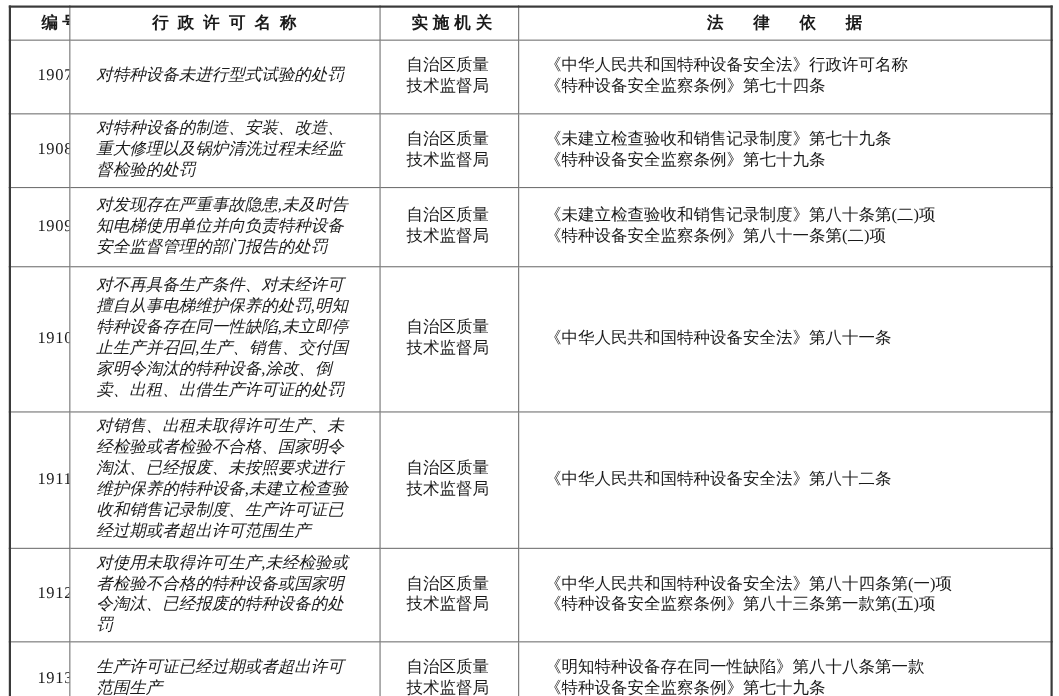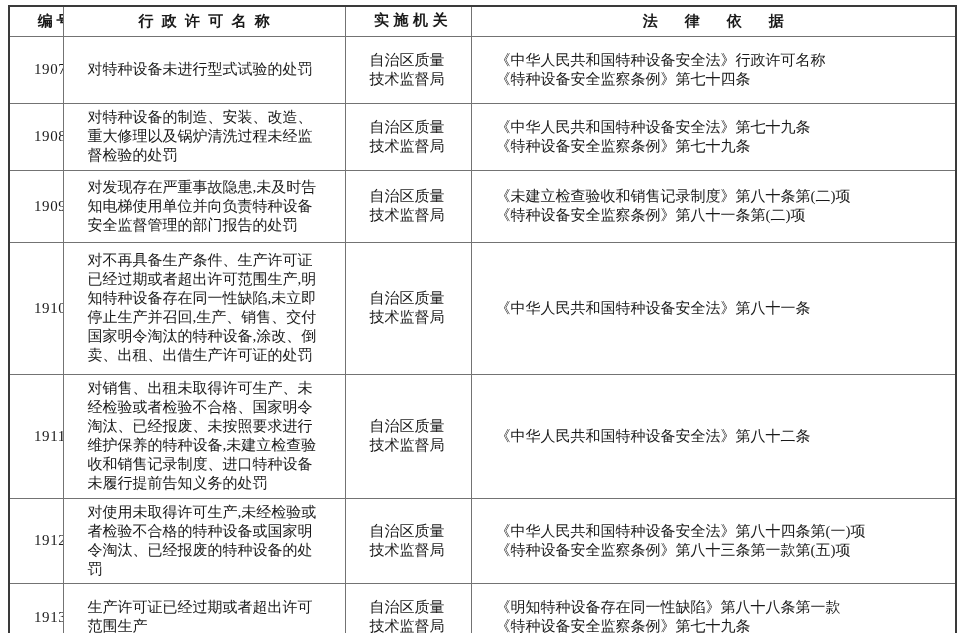--- a/index.html
+++ b/index.html
@@ -52,21 +52,21 @@
   thead th.h-id     { letter-spacing: 0.25em; text-indent: 0.25em; }
   thead th.h-name   { letter-spacing: 0.55em; text-indent: 0.55em; }
   thead th.h-agency { letter-spacing: 0.30em; text-indent: 0.30em; font-family: Liberation Mono, monospace; }
   thead th.h-legal  { letter-spacing: 1.80em; text-indent: 1.80em; }
 
   td.cell-id {
     text-align: left;
     font-size: 14px;
     letter-spacing: 0.04em;
   }
-  td.cell-name   { padding: 4px 8px 4px 10px; text-align: left; }
+  td.cell-name   { padding: 4px 8px 4px 10px; text-align: left; font-style: italic; }
   td.cell-agency { padding: 4px 6px 4px 10px; text-align: left; }
   td.cell-legal  { padding: 4px 8px 4px 11px; text-align: left; }
   .legal-line { white-space: nowrap; }
 
   tr.rh-67  { height: 67px;  }
   tr.rh-72  { height: 72px;  }
   tr.rh-132 { height: 132px; }
   tr.rh-124 { height: 124px; }
   tr.rh-68  { height: 68px;  }
   tr.rh-57  { height: 69px;  }
@@ -98,45 +98,45 @@
         <td class="cell-legal">
           <div class="legal-line">《中华人民共和国特种设备安全法》行政许可名称</div>
           <div class="legal-line">《特种设备安全监察条例》第七十四条</div>
         </td>
       </tr>
       <tr class="rh-67">
         <td class="cell-id">1908</td>
         <td class="cell-name">对特种设备的制造、安装、改造、重大修理以及锅炉清洗过程未经监督检验的处罚</td>
         <td class="cell-agency">自治区质量技术监督局</td>
         <td class="cell-legal">
-          <div class="legal-line">《中华人民共和国特种设备安全法》第七十九条</div>
+          <div class="legal-line">《未建立检查验收和销售记录制度》第七十九条</div>
           <div class="legal-line">《特种设备安全监察条例》第七十九条</div>
         </td>
       </tr>
       <tr class="rh-72">
         <td class="cell-id">1909</td>
         <td class="cell-name">对发现存在严重事故隐患,未及时告知电梯使用单位并向负责特种设备安全监督管理的部门报告的处罚</td>
         <td class="cell-agency">自治区质量技术监督局</td>
         <td class="cell-legal">
           <div class="legal-line">《未建立检查验收和销售记录制度》第八十条第(二)项</div>
           <div class="legal-line">《特种设备安全监察条例》第八十一条第(二)项</div>
         </td>
       </tr>
       <tr class="rh-132">
         <td class="cell-id">1910</td>
-        <td class="cell-name">对不再具备生产条件、生产许可证已经过期或者超出许可范围生产,明知特种设备存在同一性缺陷,未立即停止生产并召回,生产、销售、交付国家明令淘汰的特种设备,涂改、倒卖、出租、出借生产许可证的处罚</td>
+        <td class="cell-name">对不再具备生产条件、对未经许可擅自从事电梯维护保养的处罚,明知特种设备存在同一性缺陷,未立即停止生产并召回,生产、销售、交付国家明令淘汰的特种设备,涂改、倒卖、出租、出借生产许可证的处罚</td>
         <td class="cell-agency">自治区质量技术监督局</td>
         <td class="cell-legal">
           <div class="legal-line">《中华人民共和国特种设备安全法》第八十一条</div>
           <div class="legal-line"></div>
         </td>
       </tr>
       <tr class="rh-124">
         <td class="cell-id">1911</td>
-        <td class="cell-name">对销售、出租未取得许可生产、未经检验或者检验不合格、国家明令淘汰、已经报废、未按照要求进行维护保养的特种设备,未建立检查验收和销售记录制度、进口特种设备未履行提前告知义务的处罚</td>
+        <td class="cell-name">对销售、出租未取得许可生产、未经检验或者检验不合格、国家明令淘汰、已经报废、未按照要求进行维护保养的特种设备,未建立检查验收和销售记录制度、生产许可证已经过期或者超出许可范围生产</td>
         <td class="cell-agency">自治区质量技术监督局</td>
         <td class="cell-legal">
           <div class="legal-line">《中华人民共和国特种设备安全法》第八十二条</div>
           <div class="legal-line"></div>
         </td>
       </tr>
       <tr class="rh-68">
         <td class="cell-id">1912</td>
         <td class="cell-name">对使用未取得许可生产,未经检验或者检验不合格的特种设备或国家明令淘汰、已经报废的特种设备的处罚</td>
         <td class="cell-agency">自治区质量技术监督局</td>

